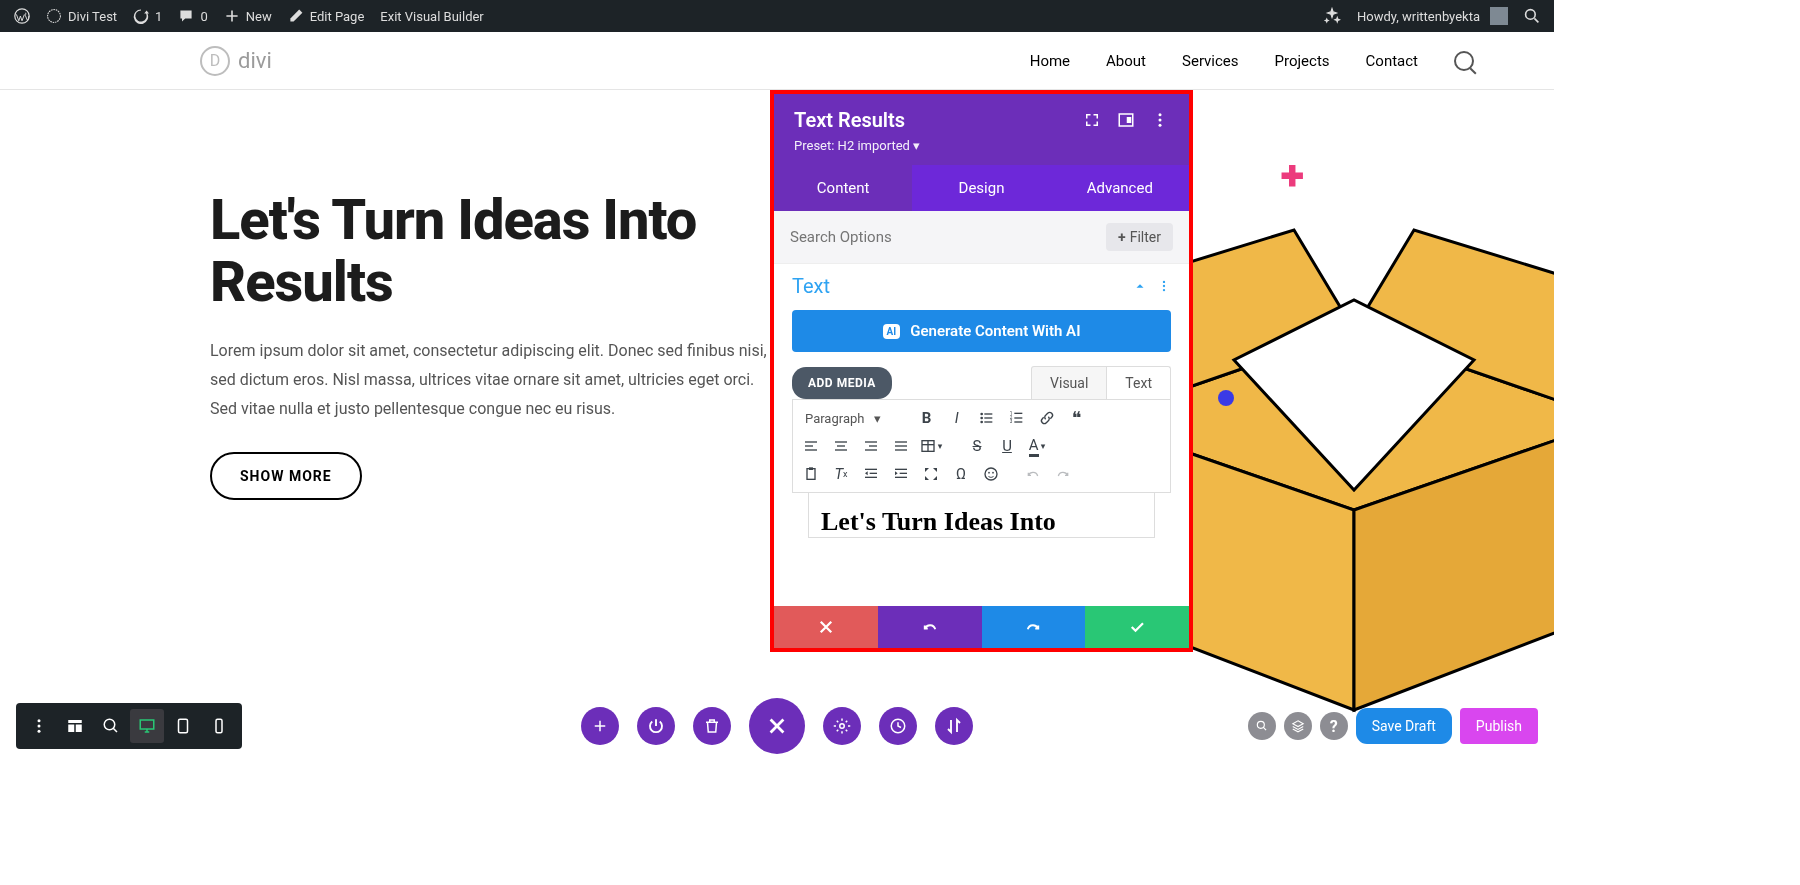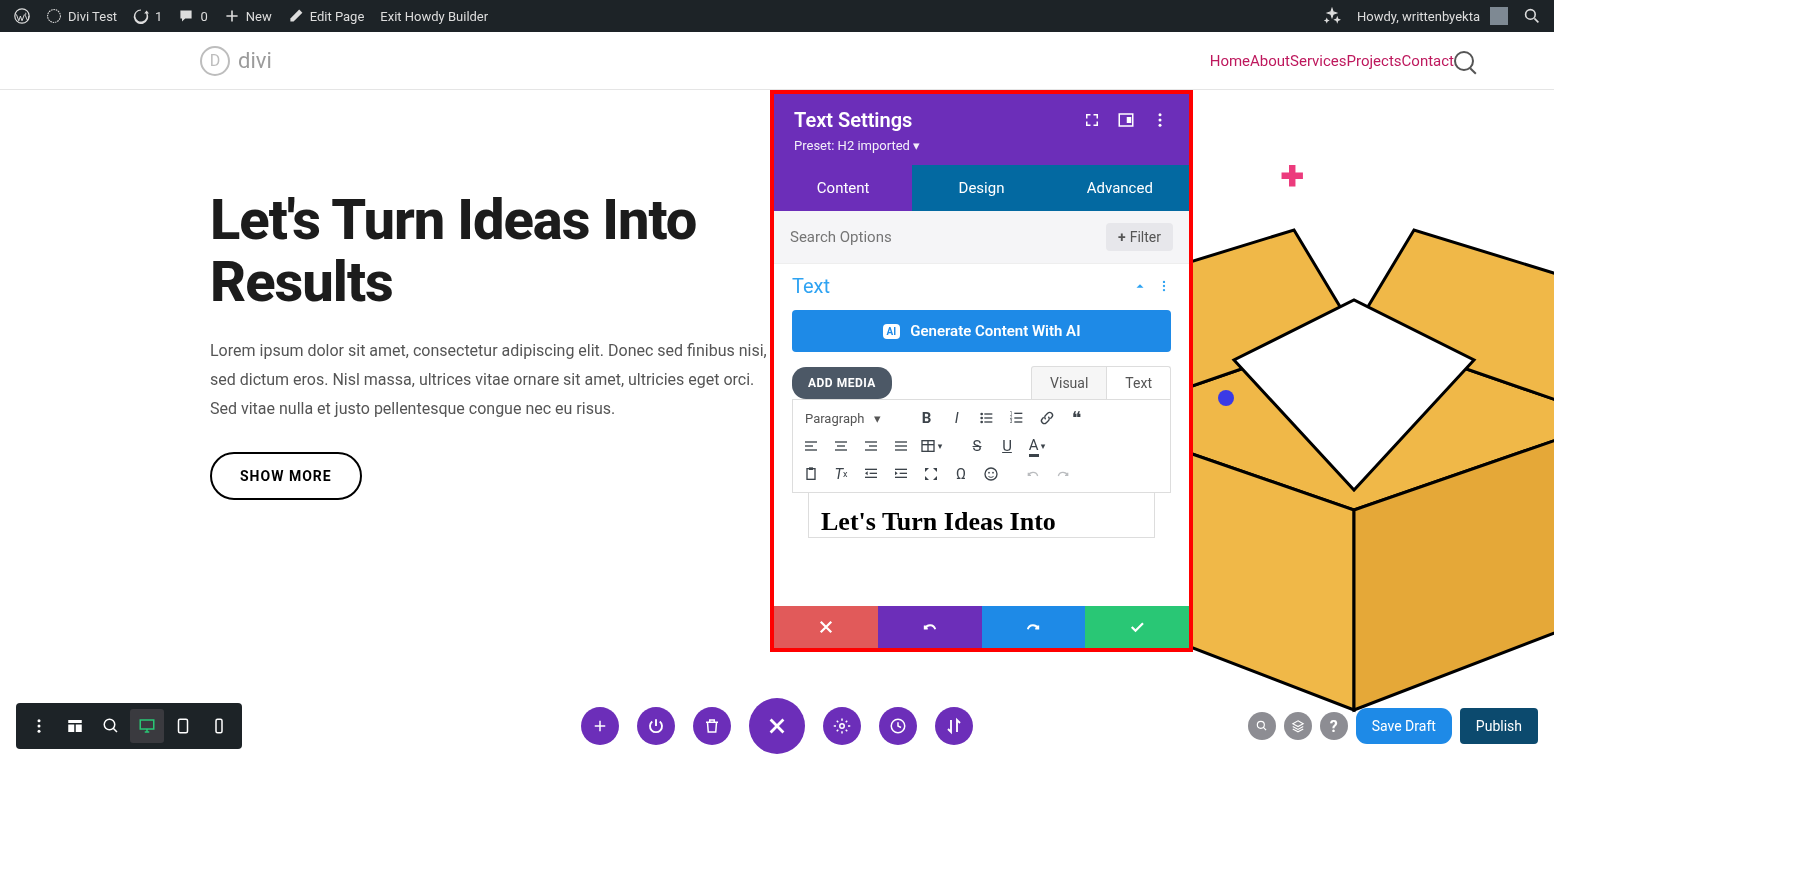--- a/index.html
+++ b/index.html
@@ -10,21 +10,21 @@
 .wp-bar .item { display: flex; align-items: center; padding: 0 8px; height: 32px; cursor: pointer; gap: 6px; }
 .wp-bar .spacer { flex: 1; }
 .wp-bar svg { width: 16px; height: 16px; fill: #ddd; }
 .wp-bar .avatar { width: 18px; height: 18px; background: #7e8993; margin-left: 4px; }
 .wp-bar .sparkle { width:18px; height:18px; }
 
 
 .site-header { height: 58px; background: #fff; display: flex; align-items: center; padding: 0 40px 0 200px; border-bottom: 1px solid #e5e5e5; }
 .logo { display:flex; align-items:center; gap:8px; color:#9b9b9b; font-size:22px; }
 .logo-circle { width:30px; height:30px; border:2px solid #bdbdbd; border-radius:50%; display:flex; align-items:center; justify-content:center; font-size:16px; color:#bdbdbd; }
-.nav { margin-left:auto; display:flex; align-items:center; font-size:15px; color:#be185d; margin-right:40px; }
+.nav { margin-left:auto; display:flex; gap:36px; align-items:center; font-size:15px; color:#000000; margin-right:40px; }
 .nav span { cursor:pointer; }
 .search-ic { width:20px; height:20px; border:2px solid #555; border-radius:50%; position:relative; }
 .search-ic:after { content:""; position:absolute; width:2px; height:8px; background:#555; bottom:-6px; right:-2px; transform:rotate(-45deg); }
 
 
 .page { position:relative; height: calc(100% - 90px); background:#fff; }
 .hero { padding: 100px 0 0 210px; max-width: 780px; }
 .hero h1 { font-size: 56px; font-weight: 800; color:#1c1c1c; line-height:1.1; letter-spacing:-1px; }
 .hero p { margin-top: 24px; font-size: 16px; line-height: 1.8; color:#555; }
 .show-more { margin-top: 28px; display:inline-block; padding: 14px 28px; border:2px solid #000; border-radius: 34px; font-weight:700; font-size:14px; letter-spacing:1px; cursor:pointer; }
@@ -35,21 +35,21 @@
 .plus-pink { position:absolute; top:70px; right:250px; color:#ec3b7d; font-size:28px; font-weight:900; z-index:2; }
 .dot-blue { position:absolute; top:300px; right:320px; width:16px; height:16px; background:#3a3ae6; border-radius:50%; z-index:2; }
 
 
 .modal { position:absolute; left: 770px; top: 0px; width: 423px; height: 562px; border: 4px solid #f00; background:#fff; z-index:50; display:flex; flex-direction:column; }
 .mod-head { background:#6c2eb9; color:#fff; padding: 14px 20px 12px; }
 .mod-head-row { display:flex; align-items:center; }
 .mod-title { font-size:20px; font-weight:600; flex:1; }
 .mod-head-ic { width:18px; height:18px; margin-left:16px; cursor:pointer; fill:#fff; }
 .preset { font-size:13px; margin-top:6px; opacity:0.92; }
-.tabs { display:flex; background:#0369a1; }
+.tabs { display:flex; background:#6d28d9; }
 .tab { flex:1; text-align:center; padding:14px 0; color:#fff; font-size:15px; cursor:pointer; }
 .tab.active { background:#6c2eb9; }
 .search-row { display:flex; align-items:center; padding:12px 16px; background:#f5f5f7; border-bottom:1px solid #eee; }
 .search-row input { border:none; background:transparent; flex:1; font-size:15px; color:#7f1d1d; outline:none; }
 .filter-btn { background:#e7e7eb; border-radius:4px; padding:6px 12px; font-size:14px; color:#555; display:flex; align-items:center; gap:4px; cursor:pointer; }
 .section { padding:10px 18px 6px; display:flex; align-items:center; }
 .section-title { color:#2ea3f2; font-size:20px; flex:1; }
 .section svg { width:14px; height:14px; fill:#2ea3f2; margin-left:10px; cursor:pointer; }
 .gen-btn { margin: 6px 18px 14px; background:#1e8ae7; color:#fff; border-radius:4px; padding:12px; text-align:center; font-size:15px; font-weight:600; display:flex; align-items:center; justify-content:center; gap:10px; cursor:pointer; }
 .gen-btn .ai { background:#fff; color:#1e8ae7; border-radius:4px; font-size:10px; font-weight:700; padding:2px 4px; }
@@ -86,21 +86,21 @@
 .bb-center { position:absolute; left:50%; transform:translateX(-50%); display:flex; align-items:center; gap:18px; }
 .circ { width:38px; height:38px; border-radius:50%; background:#6c2eb9; display:flex; align-items:center; justify-content:center; cursor:pointer; }
 .circ.big { width:56px; height:56px; }
 .circ svg { width:18px; height:18px; fill:#fff; }
 .circ.big svg { width:22px; height:22px; }
 .bb-right { margin-left:auto; display:flex; align-items:center; gap:8px; }
 .grey-circ { width:28px; height:28px; border-radius:50%; background:#8d8d93; display:flex; align-items:center; justify-content:center; cursor:pointer; }
 .grey-circ svg { width:14px; height:14px; fill:#fff; }
 .btn { padding:10px 16px; border-radius:4px; font-size:14px; color:#fff; cursor:pointer; border:none; }
 .btn.draft { background:#1e8ae7;border-radius:11px; }
-.btn.publish { background:#0c4a6e; }
+.btn.publish { background:#d946ef; }
 </style>
 </head>
 <body>
 
 <div class="wp-bar">
   <div class="item">
       <svg viewBox="0 0 20 20">
         <circle cx="10" cy="10" r="9" fill="none" stroke="#ddd" stroke-width="1.5"></circle>
         <path d="M3 8l3 8 2-6 2 6 3-8M14 6c1 0 1 2 0 3l3 7c1-2 1.5-4 1.5-6" fill="none" stroke="#ddd" stroke-width="1.2"></path>
       </svg>
@@ -129,21 +129,21 @@
       </svg>
       <span>New</span>
     </div>
   <div class="item">
       <svg viewBox="0 0 20 20">
         <path d="M14 2l4 4L7 17H3v-4z"></path>
       </svg>
       <span>Edit Page</span>
     </div>
   <div class="item">
-      <span>Exit Howdy Builder</span>
+      <span>Exit Visual Builder</span>
     </div>
   <div class="spacer"></div>
   <div class="item">
       <svg class="sparkle" viewBox="0 0 24 24" fill="none" stroke="#ddd" stroke-width="1.5">
         <path d="M12 2l1.5 4.5L18 8l-4.5 1.5L12 14l-1.5-4.5L6 8l4.5-1.5zM19 14l.8 2.2L22 17l-2.2.8L19 20l-.8-2.2L16 17l2.2-.8zM5 16l.6 1.4L7 18l-1.4.6L5 20l-.6-1.4L3 18l1.4-.6z"></path>
       </svg>
     </div>
   <div class="item">
       <span>Howdy, writtenbyekta</span>
       <div class="avatar"></div>
@@ -188,21 +188,21 @@
 
   <div class="hero">
     <h1>Let's Turn Ideas Into Results</h1>
     <p>Lorem ipsum dolor sit amet, consectetur adipiscing elit. Donec sed finibus nisi, sed dictum eros. Nisl massa, ultrices vitae ornare sit amet, ultricies eget orci. Sed vitae nulla et justo pellentesque congue nec eu risus.</p>
     <div class="show-more">SHOW MORE</div>
   </div>
 
   <div class="modal">
     <div class="mod-head">
       <div class="mod-head-row">
-        <div class="mod-title">Text Settings</div>
+        <div class="mod-title">Text Results</div>
         <svg class="mod-head-ic" viewBox="0 0 24 24">
             <path d="M4 4h6v2H6v4H4zM20 4v6h-2V6h-4V4zM4 20v-6h2v4h4v2zM20 20h-6v-2h4v-4h2z"></path>
           </svg>
         <svg class="mod-head-ic" viewBox="0 0 24 24">
             <rect x="3" y="4" width="18" height="16" fill="none" stroke="#fff" stroke-width="2"></rect>
             <rect x="13" y="8" width="6" height="8" fill="#fff"></rect>
           </svg>
         <svg class="mod-head-ic" viewBox="0 0 24 24">
             <circle cx="12" cy="5" r="2"></circle>
             <circle cx="12" cy="12" r="2"></circle>

